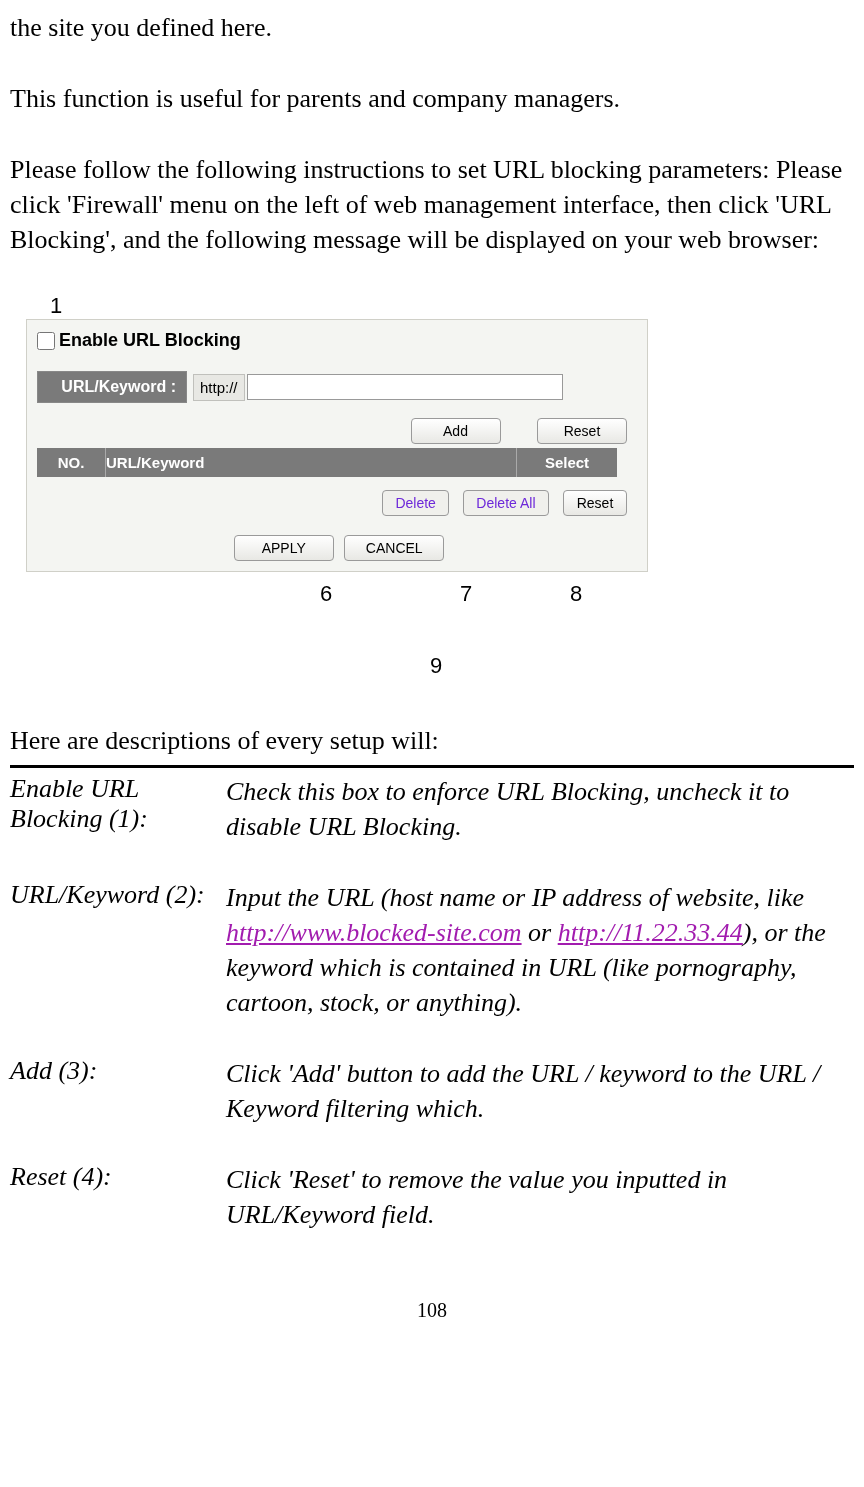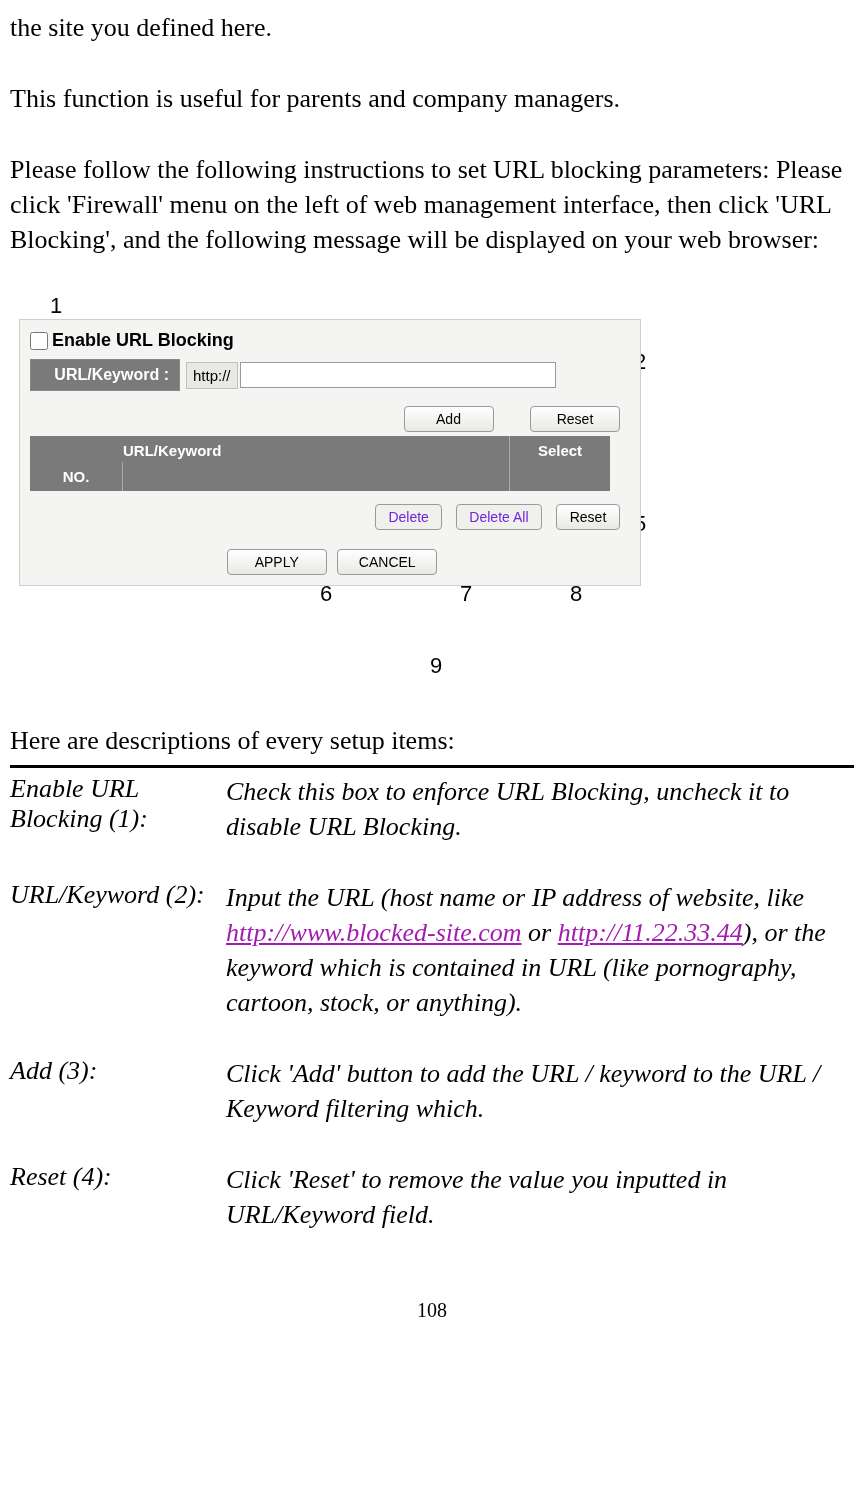--- a/index.html
+++ b/index.html
@@ -19,39 +19,39 @@
       width: 660px;
       margin-bottom: 30px;
     }
     .panel {
       background: #f4f5f2;
       border: 1px solid #d0d0c8;
       padding: 10px 10px 10px 10px;
       width: 600px;
       position: absolute;
       top: 26px;
-      left: 9px;
+      left: 16px;
     }
     .panel-row {
       display: flex;
       align-items: center;
     }
     .enable-checkbox {
       width: 18px;
       height: 18px;
       margin: 0 4px 0 0;
     }
     .enable-label {
       font-family: Arial, sans-serif;
       font-weight: bold;
       font-size: 18px;
     }
     .url-row {
       display: flex;
-      margin-top: 8px;
+      margin-top: 20px;
       align-items: center;
     }
     .url-label {
       background: #7a7a7a;
       color: #fff;
       font-family: Arial, sans-serif;
       font-weight: bold;
       font-size: 16px;
       padding: 6px 10px;
       width: 150px;
@@ -119,23 +119,22 @@
       display: flex;
       background: #7a7a7a;
       color: #fff;
       font-family: Arial, sans-serif;
       font-weight: bold;
       font-size: 15px;
     }
     .th-no {
       width: 60px;
       text-align: center;
-      padding: 6px 16px;
+      padding: 6px 4px;
       border-right: 1px solid #aaa;
-      margin-top: 26px;
     }
     .th-url {
       flex: 1;
       text-align: left;
       padding: 6px 0;
       border-right: 1px solid #aaa;
     }
     .th-select {
       width: 100px;
       text-align: center;
@@ -231,21 +230,21 @@
       <button class="btn tight" disabled="">Delete All</button>
       <button class="btn tight">Reset</button>
     </div>
     <div class="btn-row" style="text-align:center; margin-top:14px; padding-right:0;">
       <button class="btn final-btn">APPLY</button>
       <button class="btn final-btn">CANCEL</button>
     </div>
   </div>
 </div>
 
-<p class="desc-header">Here are descriptions of every setup items:</p>
+<p class="desc-header">Here are descriptions of every setup will:</p>
 
 <hr class="hr">
 
 <div class="desc-table">
   <div class="desc-row">
     <div class="desc-label">Enable URL Blocking (1):</div>
     <div class="desc-text">Check this box to enforce URL Blocking, uncheck it to disable URL Blocking.</div>
   </div>
   <div class="desc-row">
     <div class="desc-label">URL/Keyword (2):</div>

